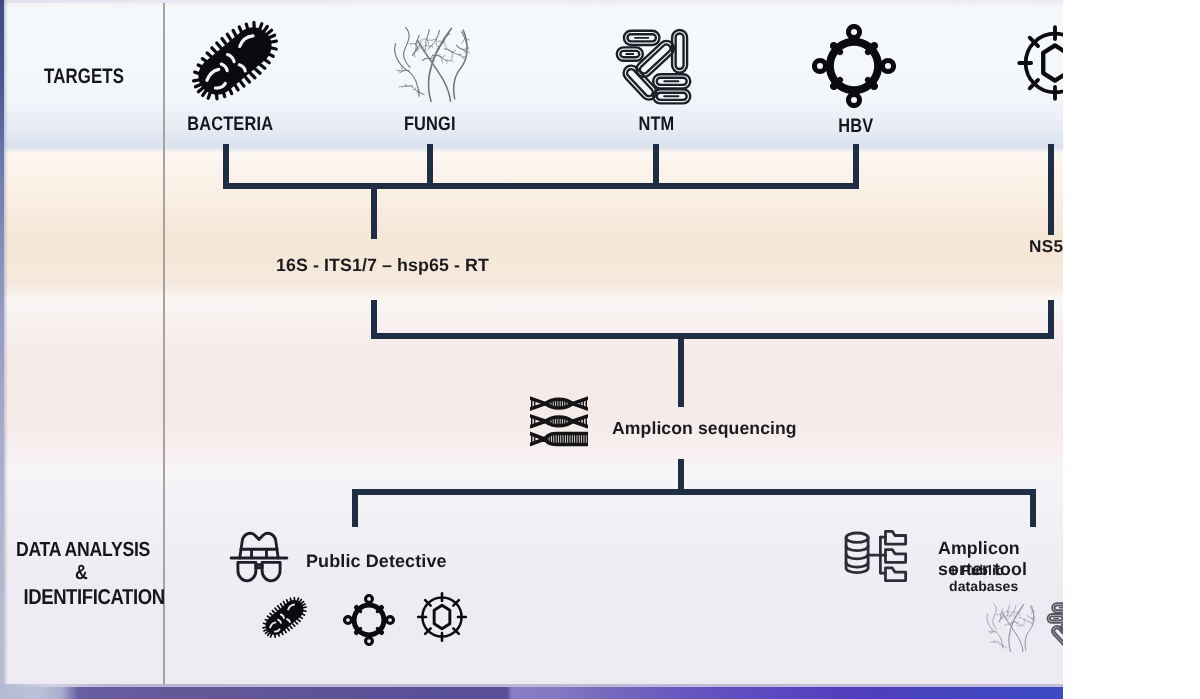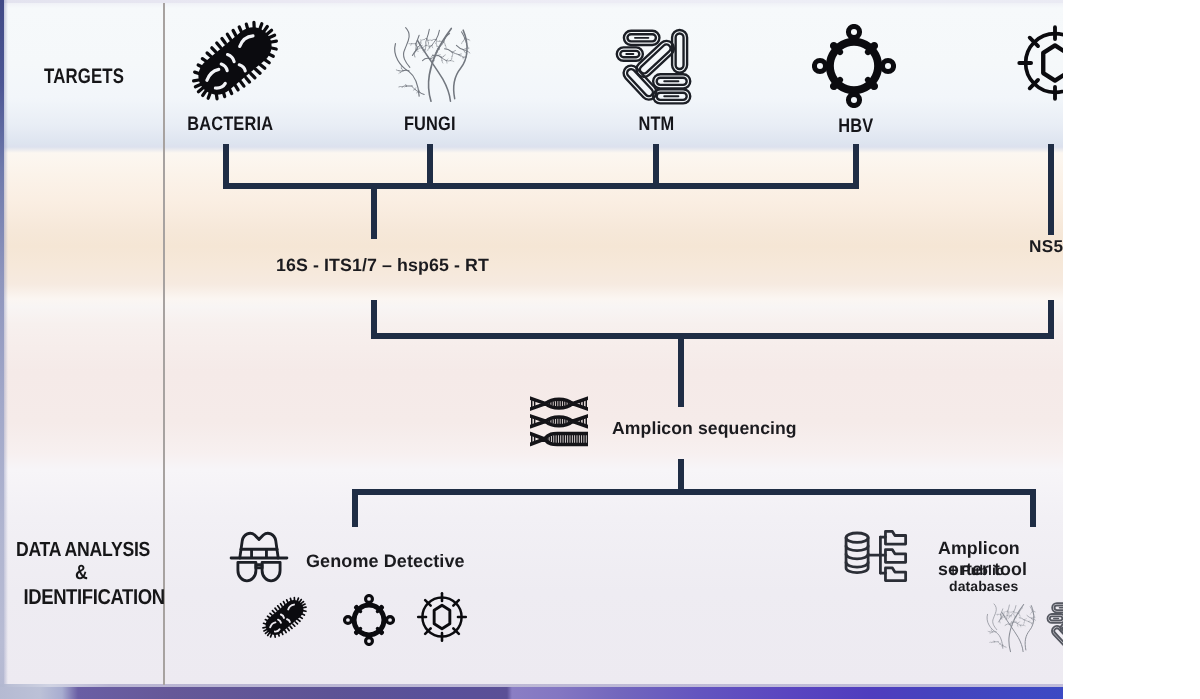--- a/index.html
+++ b/index.html
@@ -101,21 +101,21 @@
   <div class="tgtlabel" style="left:155px;top:113px;width:150px;"><span>BACTERIA</span></div>
   <div class="tgtlabel" style="left:581px;top:113px;width:150px;"><span>NTM</span></div>
   <div class="tgtlabel" style="left:355px;top:113px;width:150px;"><span>FUNGI</span></div>
   <div class="tgtlabel" style="left:781px;top:115px;width:150px;"><span>HBV</span></div>
 
   <div class="bodytext" style="left:276px;top:255px;font-size:17.8px;letter-spacing:.1px;">16S  - ITS1/7 – hsp65 - RT</div>
   <div class="bodytext" style="left:1029px;top:236px;font-size:17.2px;letter-spacing:.3px;text-align:right;">NS5B</div>
 
   <div class="bodytext" style="left:612px;top:418px;font-size:17.6px;letter-spacing:.1px;">Amplicon sequencing</div>
 
-  <div class="bodytext" style="left:306px;top:551px;font-size:18px;letter-spacing:.1px;">Genome Detective</div>
+  <div class="bodytext" style="left:306px;top:551px;font-size:18px;letter-spacing:.1px;">Public Detective</div>
   <div class="bodytext" style="left:938px;top:538px;font-size:17.8px;letter-spacing:.1px;">Amplicon sorter tool</div>
   <div class="bodytext" style="left:949px;top:562px;font-size:14px;letter-spacing:.1px;">+ Public databases</div>
 
   <div class="icon" style="left:182px;top:10px;width:106px;height:102px;">
     <svg viewBox="0 0 126 126" width="106" height="102">
       <g transform="rotate(-40 63 63)">
         <g stroke="#0b0b0f" stroke-width="4.0" stroke-linecap="round" fill="none">
           <path d="M20 48 L16 41.5"></path>
             <path d="M28 44.5 L25 37.5"></path>
             <path d="M36 42 L34 34.8"></path>

